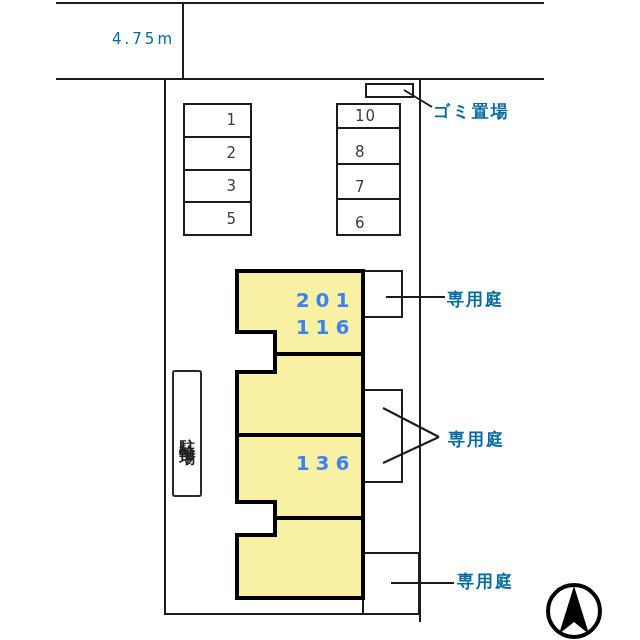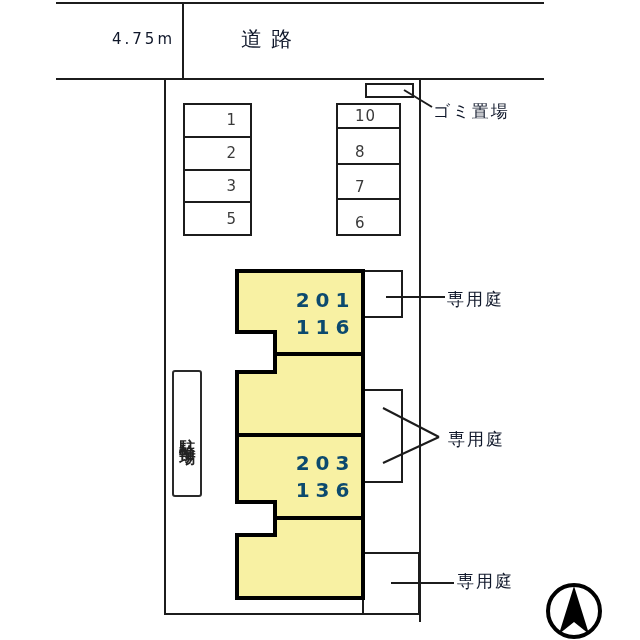--- a/index.html
+++ b/index.html
@@ -2,24 +2,24 @@
 <html><head>
 <meta charset="utf-8">
 <style>
   html,body{margin:0;padding:0;background:#ffffff;}
   #canvas{
     position:relative;width:640px;height:640px;background:#ffffff;
     font-family:"DejaVu Sans","Liberation Sans",sans-serif;
     overflow:hidden;
   }
   .hline,.vline{position:absolute;background:#1c1c1c;}
-  .lbl{position:absolute;color:#0f172a;white-space:nowrap;}
+  .lbl{position:absolute;color:#0369a1;white-space:nowrap;}
   .road-label{font-size:21px;letter-spacing:9px;font-weight:500;}
   .dim-label{font-size:15px;letter-spacing:3px;}
-  .anno{font-size:17px;letter-spacing:2px;font-weight:400;}
+  .anno{font-size:17px;letter-spacing:2px;font-weight:700;}
   
   .stall-col{
     position:absolute;border:2px solid #1c1c1c;box-sizing:border-box;
     display:flex;flex-direction:column;background:#fff;
   }
   .stall{
     flex:1;display:flex;align-items:center;box-sizing:border-box;
     border-bottom:2px solid #1c1c1c;font-size:15px;color:#3a3a3a;
     letter-spacing:1px;
   }
@@ -33,34 +33,33 @@
     position:absolute;border:2px solid #2a2a2a;border-radius:3px;box-sizing:border-box;
     display:flex;align-items:center;justify-content:center;background:#fff;
   }
   .bike-box span{
     writing-mode:vertical-rl;text-orientation:upright;
     font-size:16px;font-weight:600;letter-spacing:5px;color:#222;
   }
   
   .unit-lbl{
     position:absolute;text-align:center;font-size:20px;line-height:27px;
-    font-weight:600;letter-spacing:6px;color:#0c4a6e;padding-left:6px;
+    font-weight:600;letter-spacing:6px;color:#3b82f6;padding-left:6px;
   }
   svg{position:absolute;left:0;top:0;}
 </style>
 </head>
 <body>
 
 <div id="canvas">
 
   <div class="hline" style="left:56px;top:2px;width:488px;height:2px;"></div>
   <div class="hline" style="left:56px;top:78px;width:488px;height:2px;"></div>
   <div class="vline" style="left:182px;top:2px;width:2px;height:78px;"></div>
   <div class="lbl dim-label" style="left:112px;top:30px;">4.75m</div>
-  <div class="lbl road-label" style="left:241px;top:25px;">道路</div>
 
   <div class="vline" style="left:164px;top:79px;width:2px;height:536px;"></div>
   <div class="vline" style="left:419px;top:79px;width:2px;height:543px;"></div>
   <div class="hline" style="left:164px;top:613px;width:257px;height:2px;"></div>
 
   <div class="outbox" style="left:365px;top:83px;width:49px;height:15px;"></div>
   <div class="lbl anno" style="left:433px;top:100px;">ゴミ置場</div>
 
   <div class="stall-col left" style="left:183px;top:103px;width:69px;height:133px;">
     <div class="stall">
@@ -113,21 +112,20 @@
       <circle cx="574" cy="611" r="26" fill="#ffffff" stroke="#000000" stroke-width="4"></circle>
       <polygon points="574,586 589,634 574,622 559,634" fill="#000000"></polygon>
     </g>
   </svg>
 
   <div class="unit-lbl" style="left:276px;top:287px;width:87px;">
     <div>201</div>
     <div>116</div>
   </div>
   <div class="unit-lbl" style="left:276px;top:450px;width:87px;">
-    <div>203</div>
     <div>136</div>
   </div>
 
   <div class="lbl anno" style="left:447px;top:288px;">専用庭</div>
   <div class="lbl anno" style="left:448px;top:428px;">専用庭</div>
   <div class="lbl anno" style="left:457px;top:570px;">専用庭</div>
 
   <div class="bike-box" style="left:172px;top:370px;width:30px;height:127px;">
     <span>駐輪場</span>
   </div>

